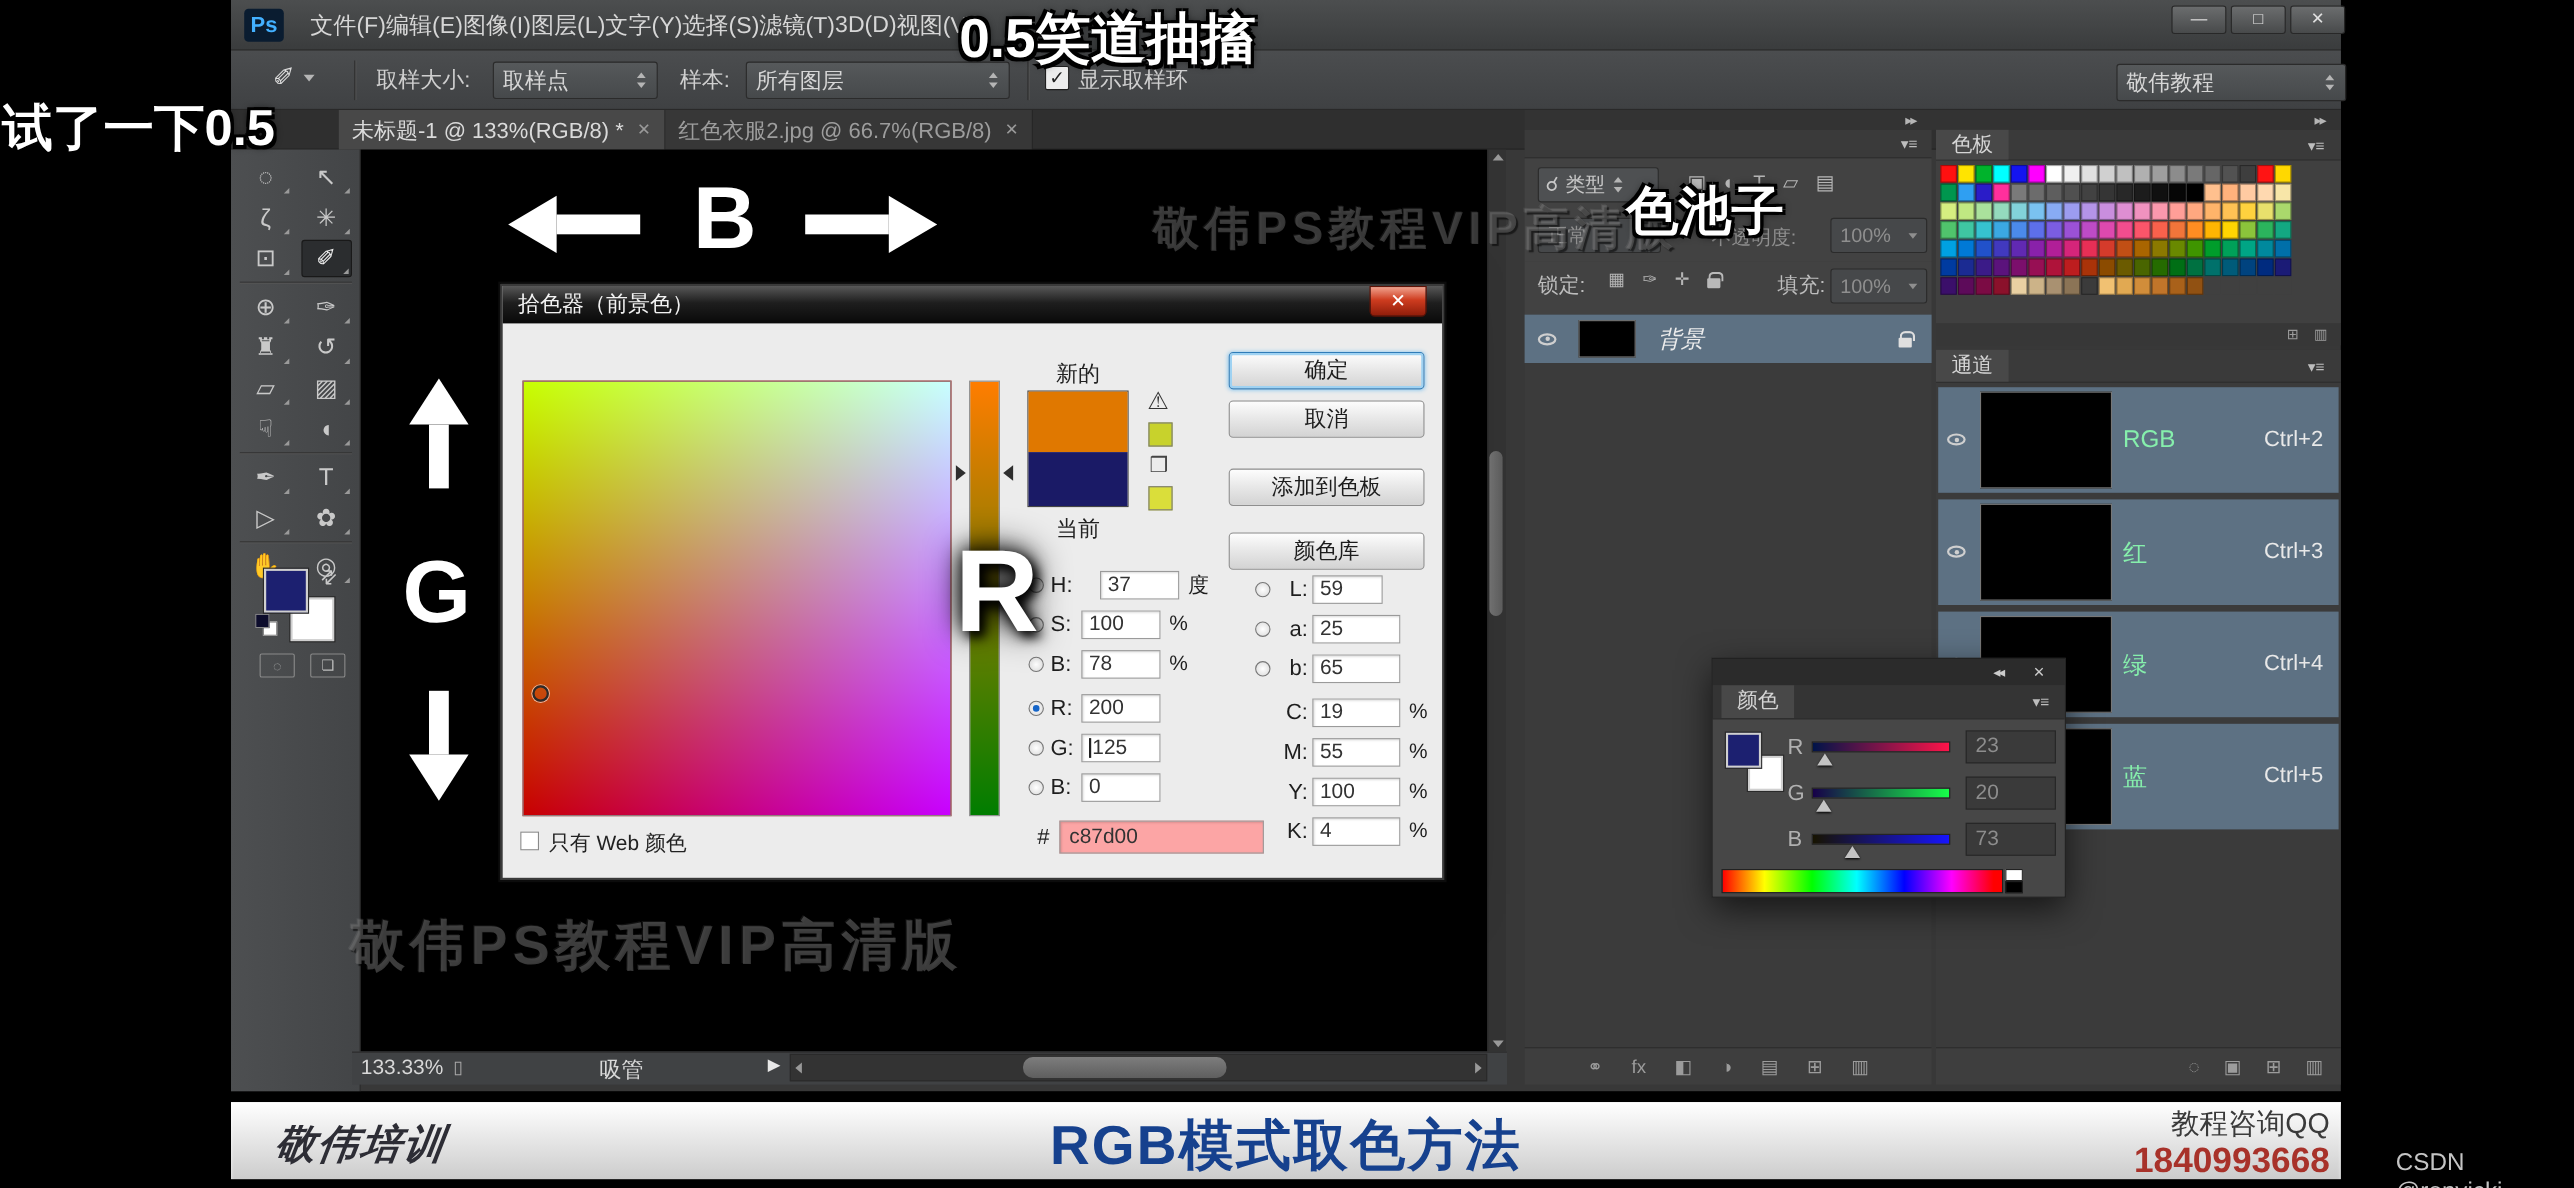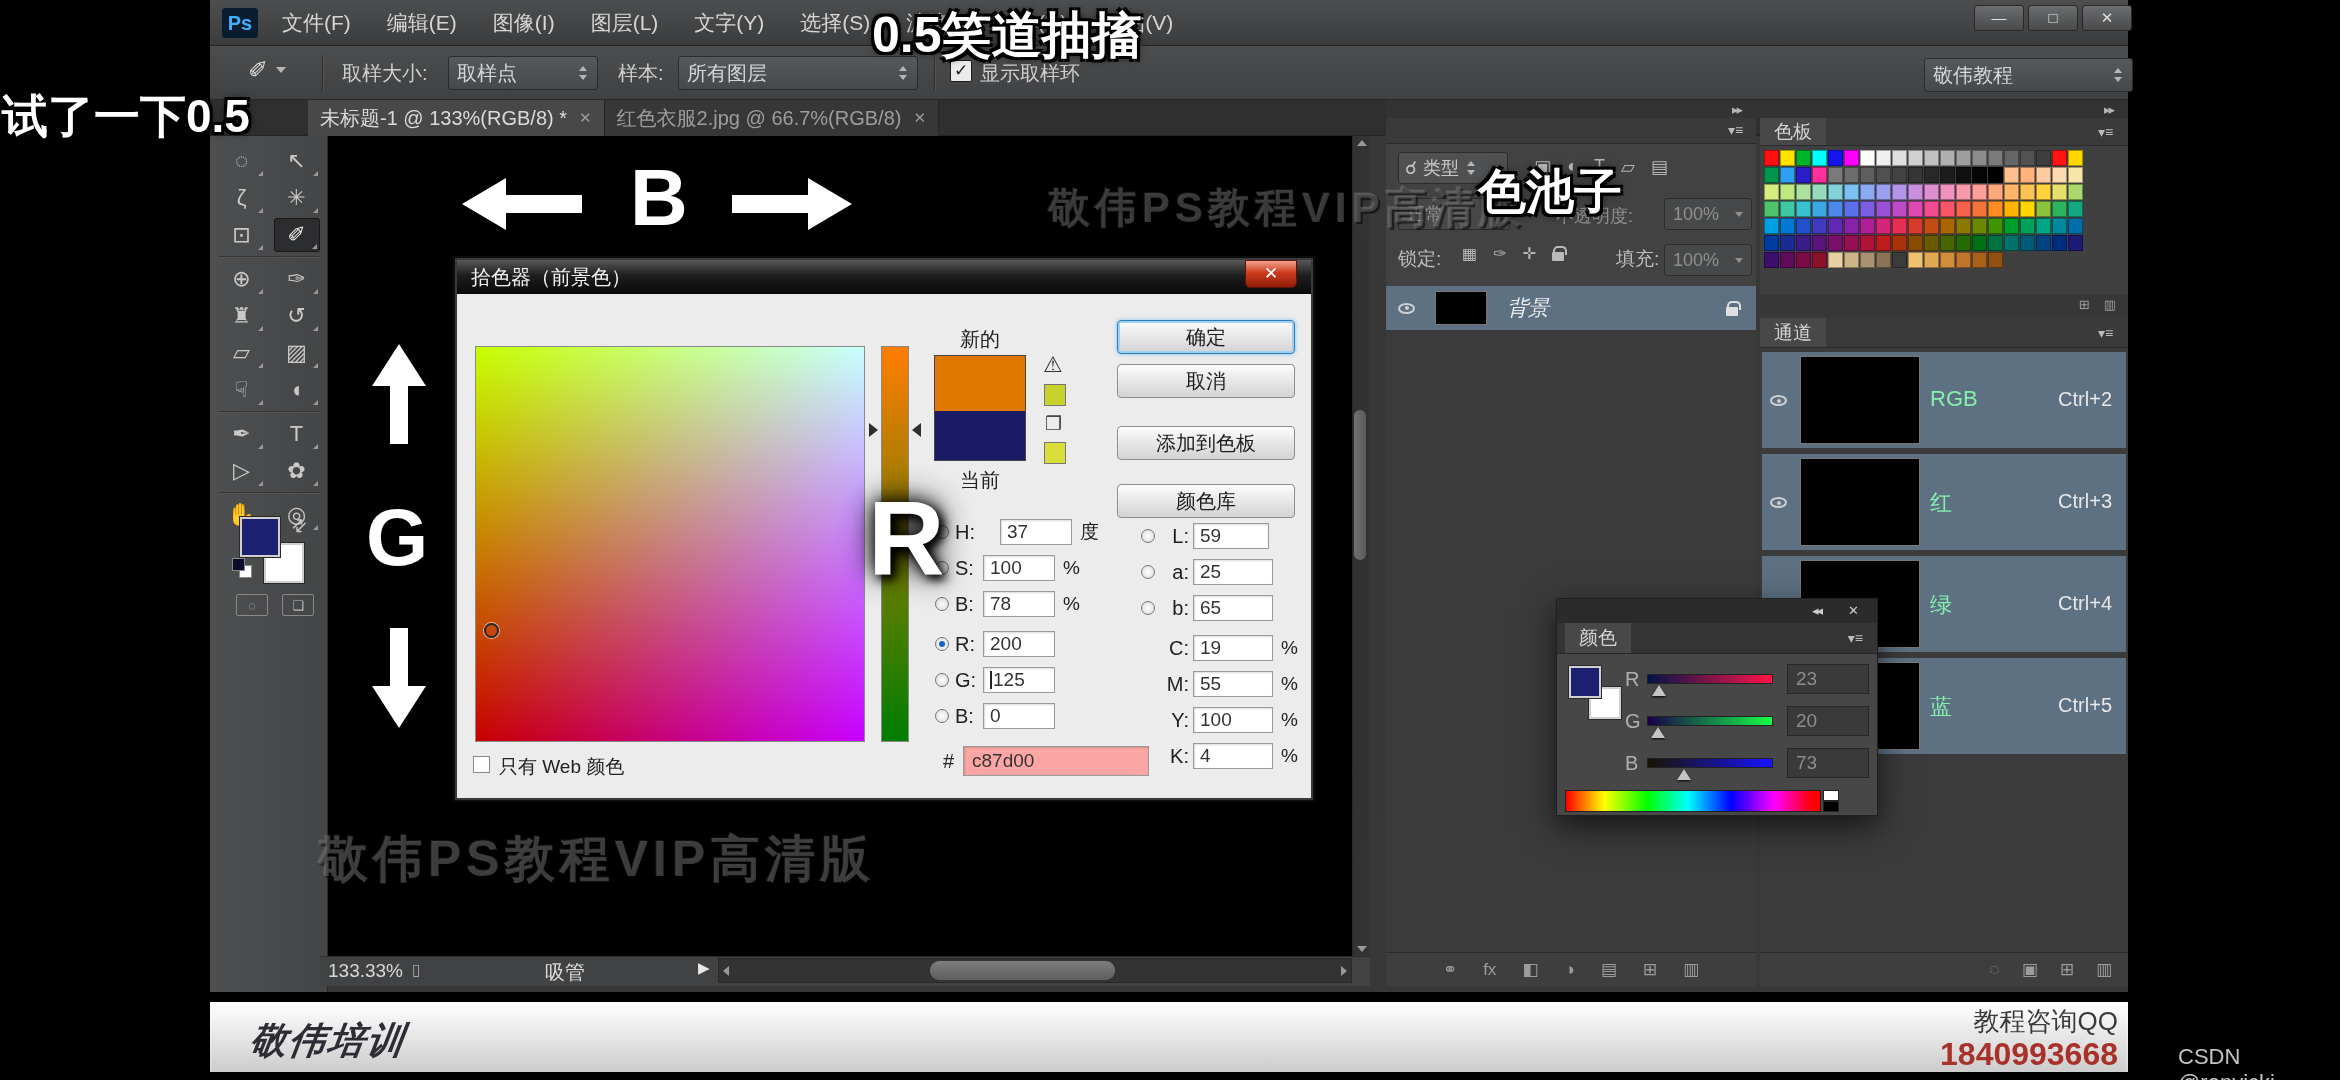--- a/index.html
+++ b/index.html
@@ -4,21 +4,21 @@
 <style>
 *{margin:0;padding:0;box-sizing:border-box}
 html,body{background:#000}
 #root{position:relative;width:2340px;height:1080px;background:#000;overflow:hidden;
   font-family:"Liberation Sans","DejaVu Sans",sans-serif;color:#d6d6d6}
 .abs{position:absolute}
 
 #app{left:210px;top:0;width:1918px;height:992px;background:#383838}
 #titlebar{left:210px;top:0;width:1918px;height:46px;background:linear-gradient(#4c4e4f,#3a3c3d);border-bottom:1px solid #262626}
 #pslogo{left:222px;top:8px;width:36px;height:30px;background:#0a1c30;border-radius:4px;color:#43b0ff;font-weight:bold;font-size:20px;text-align:center;line-height:30px}
-#menubar{left:282px;top:0;height:46px;display:flex;align-items:center;gap:36px;font-size:21px;color:#d6d6d6}
+#menubar{left:282px;top:0;height:46px;display:flex;align-items:center;font-size:21px;color:#d6d6d6}
 .menu-item{white-space:nowrap}
 #winbtns{left:1974px;top:5px;display:flex;gap:4px}
 .winbtn{width:50px;height:26px;background:linear-gradient(#6b6d6e,#484a4b);border:1px solid #282828;border-radius:3px;color:#e0e0e0;font-size:15px;text-align:center;line-height:24px}
 
 #optionsbar{left:210px;top:46px;width:1918px;height:54px;background:linear-gradient(#4b4d4f,#3f4143);border-bottom:1px solid #292929}
 .optlabel{font-size:20px;color:#cfcfcf;line-height:34px}
 .optsel{background:linear-gradient(#56595b,#46494b);border:1px solid #2b2b2b;border-radius:3px;height:34px;display:flex;align-items:center;padding:0 8px;font-size:20px;color:#d6d6d6;justify-content:space-between}
 .vsep{width:1px;height:36px;background:#2e2e2e;box-shadow:1px 0 0 #555}
 .spin{width:12px;height:18px;position:relative;flex:none}
 .spin::before,.spin::after{content:"";position:absolute;left:2px;border-left:4px solid transparent;border-right:4px solid transparent}
@@ -713,21 +713,21 @@
           <div class="pinput" style="width: 72px;">
             <span>0</span>
           </div>
           <span class="punit"></span>
         </div>
       </div>
     <div id="pfRight">
         <div class="prow">
           <span class="radio"></span>
           <span class="plabel r">L:</span>
-          <div class="pinput" style="width: 76px; align-items: center;">
+          <div class="pinput" style="width: 64px; align-items: center;">
             <span>59</span>
           </div>
           <span class="punit"></span>
         </div>
         <div class="prow">
           <span class="radio"></span>
           <span class="plabel r">a:</span>
           <div class="pinput" style="width: 80px;">
             <span>25</span>
           </div>
@@ -806,20 +806,21 @@
 
   <div class="watermark" style="left:1048px;top:180px;font-size:42px">敬伟PS教程VIP高清版</div>
   <div class="watermark" style="left:318px;top:826px;font-size:50px;color:rgba(112,112,112,.5)">敬伟PS教程VIP高清版</div>
 
   <div class="danmaku" style="left:872px;top:2px;font-size:50px">0.5笑道抽搐</div>
   <div class="danmaku" style="left:1478px;top:160px;font-size:48px">色池子</div>
   <div class="danmaku" style="left:2px;top:86px;font-size:46px">试了一下0.5</div>
 
   <div id="banner" class="abs">
     <div id="brand">敬伟培训</div>
+    <div id="bannertitle">RGB模式取色方法</div>
     <div id="qqblock">
       <div id="qqlabel">教程咨询QQ</div>
       <div id="qqnum">1840993668</div>
     </div>
   </div>
   <div id="credit" class="abs">CSDN @ronvicki</div>
 
 </div>
 
 </body></html>

